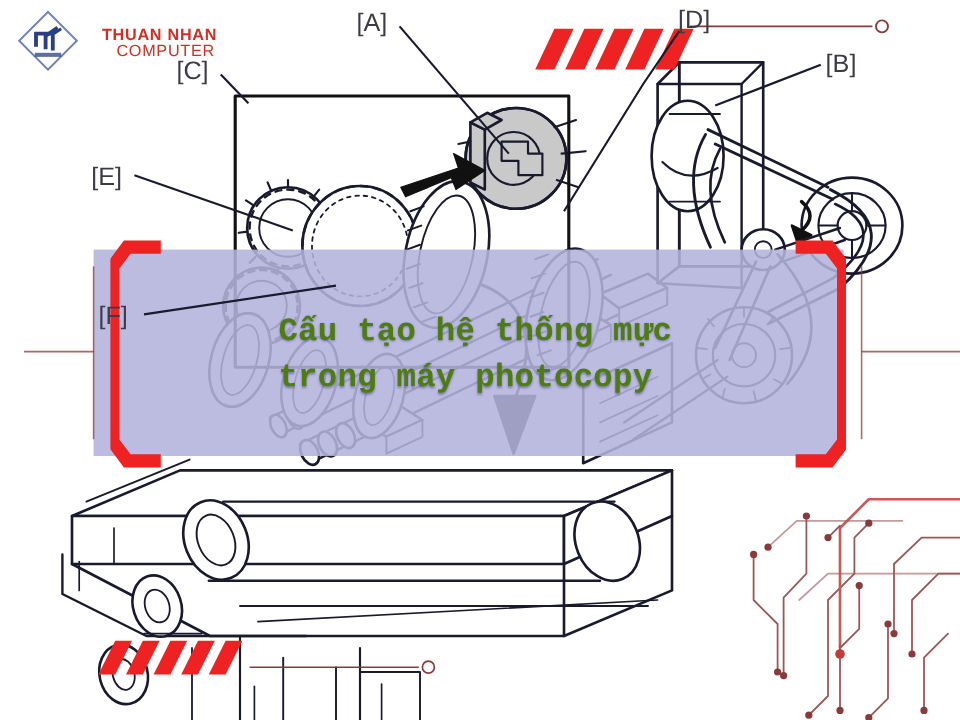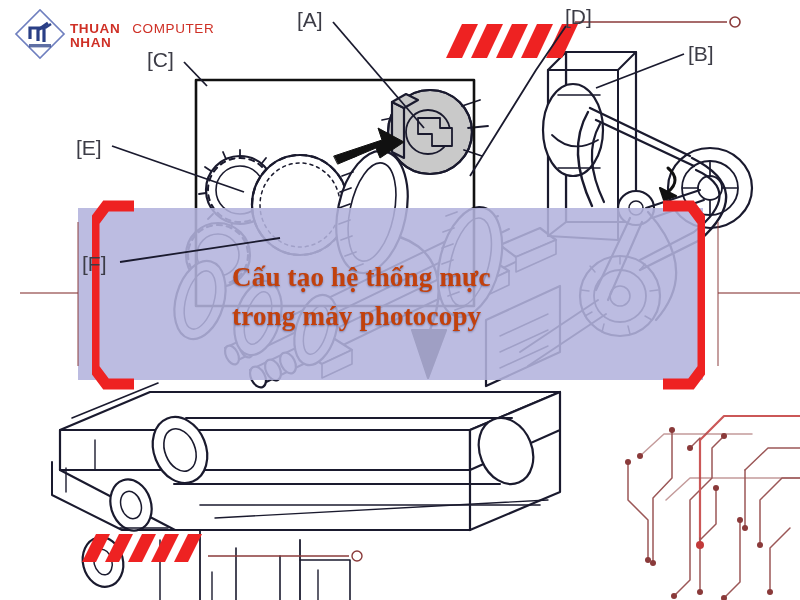--- a/index.html
+++ b/index.html
@@ -8,39 +8,39 @@
     background:#ffffff;
     font-family:"Liberation Sans", sans-serif;
     overflow:hidden;
     position:relative;
   }
   #stage{position:relative;width:800px;height:600px;overflow:hidden;background:#fff;}
 
   
   .logo{position:absolute;left:14px;top:6px;width:190px;height:56px;display:flex;align-items:center;gap:4px;}
   .logo-mark{width:52px;height:52px;position:relative;flex:0 0 auto;}
-  .logo-text{display:flex;flex-direction:row;line-height:1.04;padding-top:4px;}
+  .logo-text{display:flex;flex-direction:column;line-height:1.04;padding-top:4px;margin-left:15px;}
   .logo-l1{font-size:13.5px;font-weight:bold;letter-spacing:.6px;color:#cf3026;}
   .logo-l2{font-size:13.5px;font-weight:normal;letter-spacing:.6px;color:#cf3026;padding-left:12px;}
 
   
   .band{position:absolute;left:78px;top:208px;width:625px;height:172px;background:#b3b3dd;opacity:.88;}
 
   
   .bracket{position:absolute;width:44px;height:190px;}
   .bracket svg{display:block;}
   .bk-left{left:92px;top:200px;}
   .bk-right{left:661px;top:200px;}
 
   
   .title{
     position:absolute;left:232px;top:258px;width:420px;
-    color:#c2410c;font-weight:bold;font-size:27px;line-height:39px;
+    color:#4d7c0f;font-weight:bold;font-size:27px;line-height:39px;
     letter-spacing:.2px;
-    font-family:Liberation Serif, serif;
+    font-family:Liberation Mono, monospace;
     text-shadow:0 1px 2px rgba(40,40,90,.45);
     white-space:pre-line;
   }
 
   
   .lbl{position:absolute;color:#3c3c46;font-size:21px;font-weight:500;
        font-family:"Liberation Sans", sans-serif;letter-spacing:0px;}
   .lbl-A{left:297px;top:8px;}
   .lbl-B{left:688px;top:42px;}
   .lbl-C{left:147px;top:48px;}

